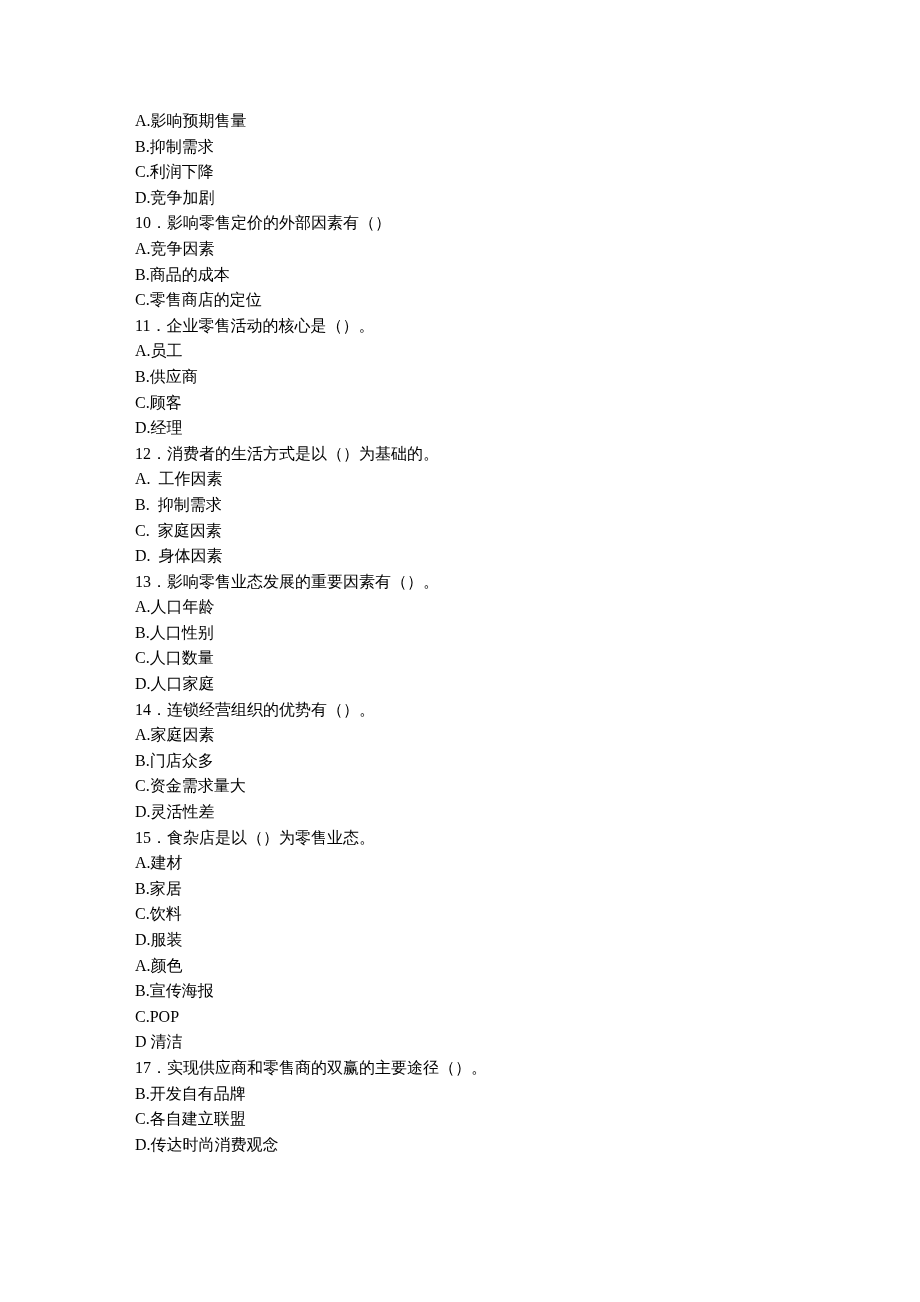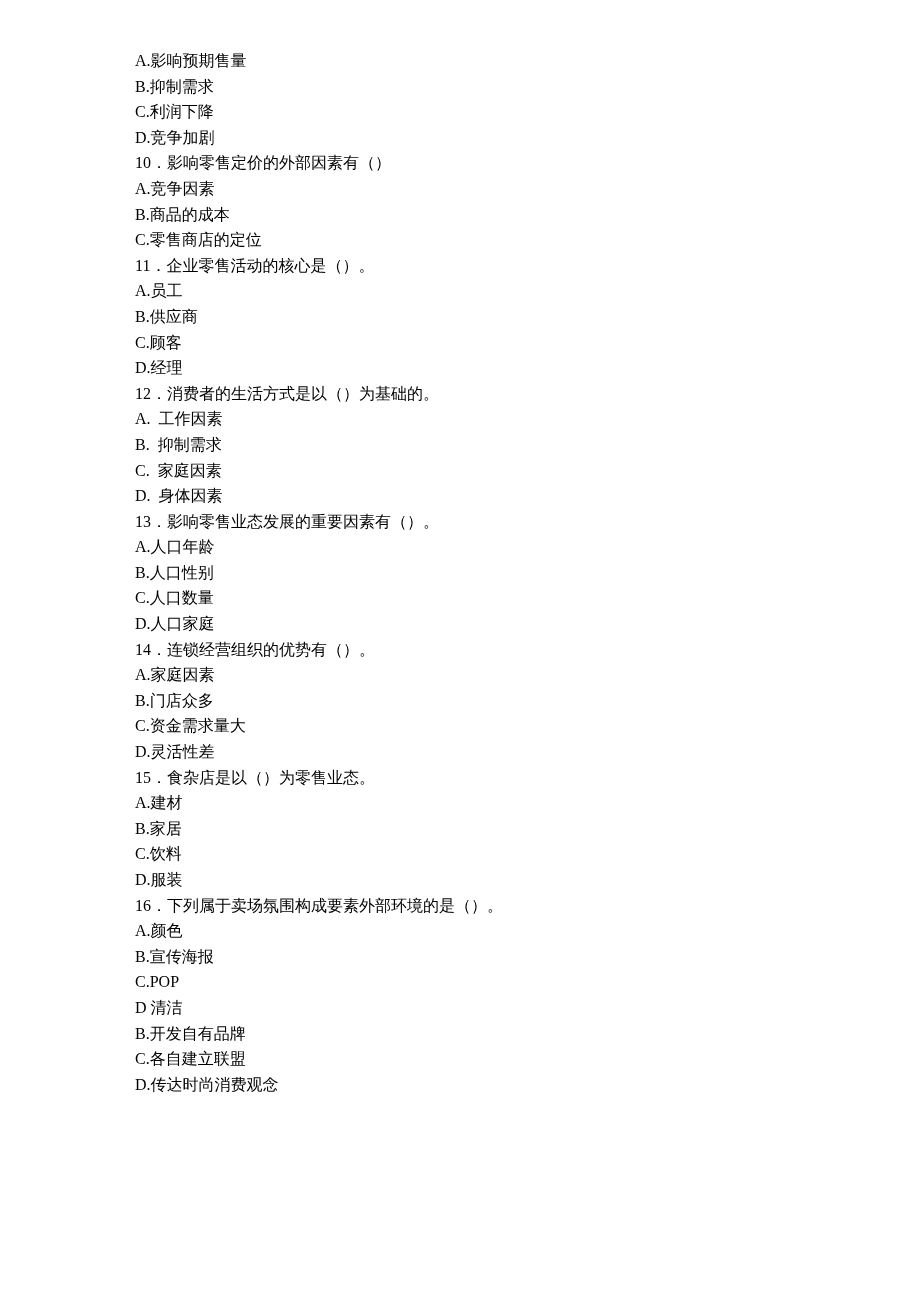--- a/index.html
+++ b/index.html
@@ -6,21 +6,21 @@
     margin: 0;
     padding: 0;
     background: #ffffff;
     font-family: "SimSun", "宋体", serif;
     font-size: 16px;
     color: #000000;
     line-height: 1.6;
     width: 920px;
   }
   .page {
-    padding: 48px 0 60px 135px;
+    padding: 108px 0 60px 135px;
   }
   .line {
     white-space: pre;
   }
 </style>
 </head>
 <body>
 
 <div class="page">
   <div class="line">A.影响预期售量</div>
@@ -49,21 +49,21 @@
   <div class="line">14．连锁经营组织的优势有（）。</div>
   <div class="line">A.家庭因素</div>
   <div class="line">B.门店众多</div>
   <div class="line">C.资金需求量大</div>
   <div class="line">D.灵活性差</div>
   <div class="line">15．食杂店是以（）为零售业态。</div>
   <div class="line">A.建材</div>
   <div class="line">B.家居</div>
   <div class="line">C.饮料</div>
   <div class="line">D.服装</div>
-  <div class="line">16．下列属于卖场氛围构成要素外部环境的是（）。</div>
   <div class="line">A.颜色</div>
   <div class="line">B.宣传海报</div>
   <div class="line">C.POP</div>
   <div class="line">D 清洁</div>
+  <div class="line">17．实现供应商和零售商的双赢的主要途径（）。</div>
   <div class="line">B.开发自有品牌</div>
   <div class="line">C.各自建立联盟</div>
   <div class="line">D.传达时尚消费观念</div>
 </div>
 
 </body></html>

